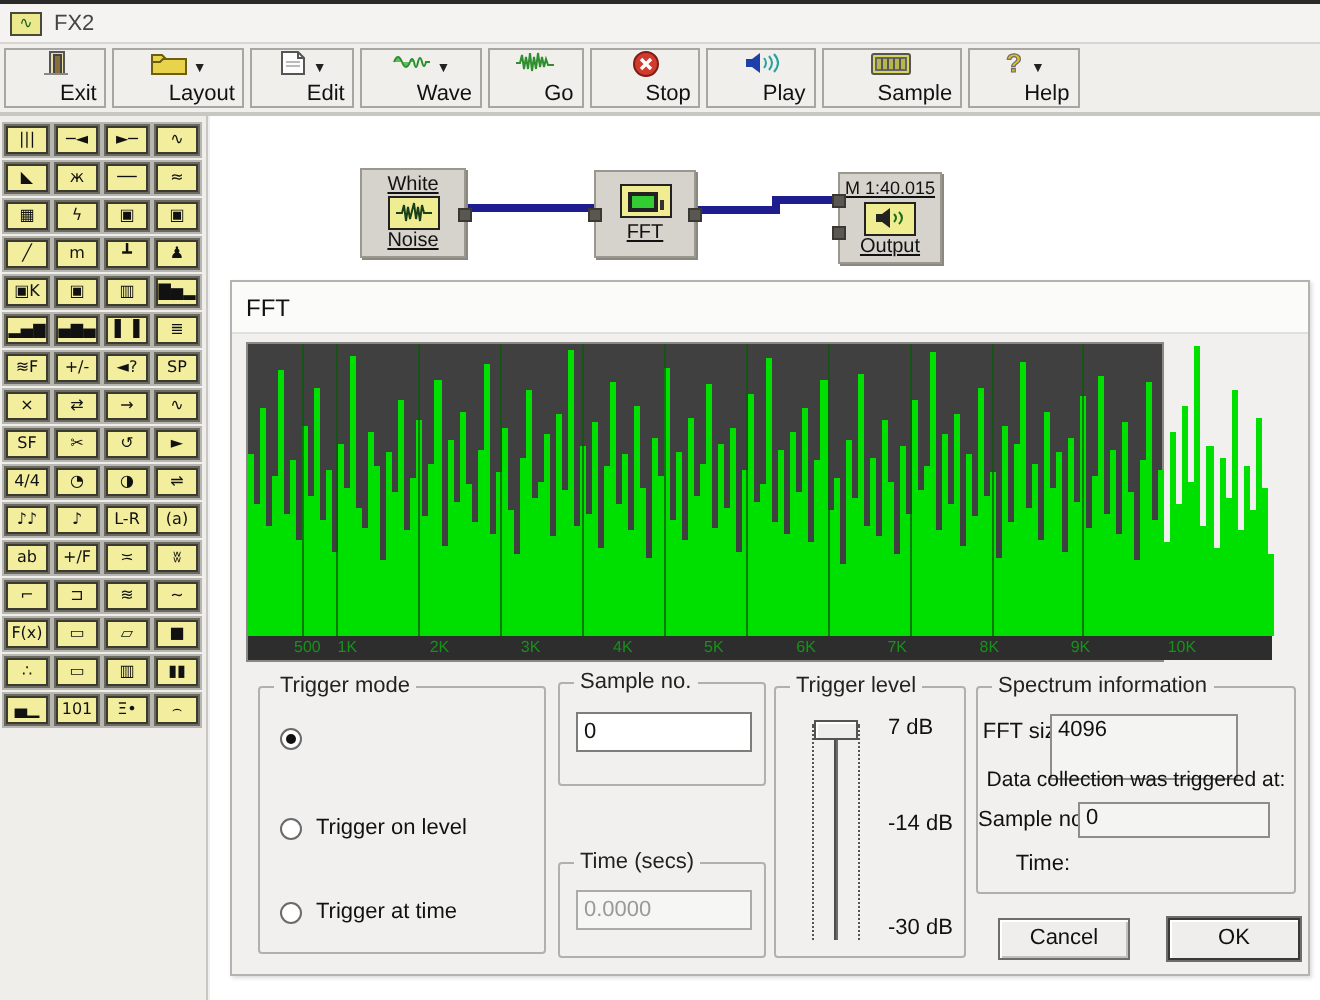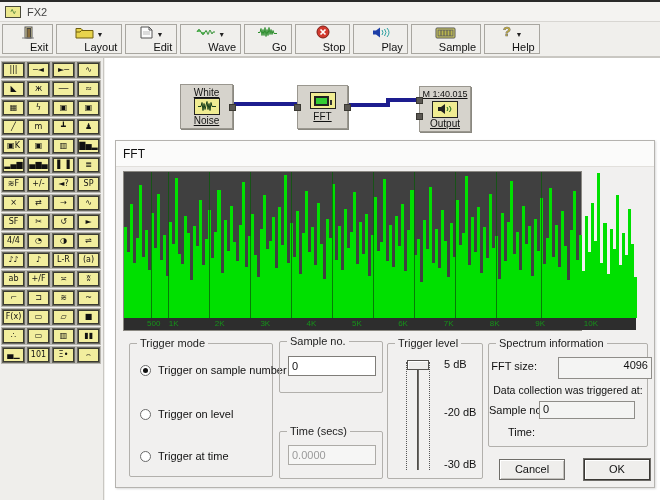--- a/index.html
+++ b/index.html
@@ -512,21 +512,20 @@
       </div>
   </div>
 
   <div class="group" style="left:13px; top:202px; width:144px; height:134px;">
     <div class="legend">Trigger mode</div>
     <div id="radio-options">
         <div class="radio-row" style="top: 20px;">
           <div class="radio sel">
             <div class="dot"></div>
           </div>
-          <div class="r-lbl">Trigger on sample number</div>
         </div>
         <div class="radio-row" style="top: 64px;">
           <div class="radio"></div>
           <div class="r-lbl">Trigger on level</div>
         </div>
         <div class="radio-row" style="top: 106px;">
           <div class="radio"></div>
           <div class="r-lbl">Trigger at time</div>
         </div>
       </div>
@@ -543,29 +542,29 @@
   </div>
 
   <div class="group" style="left:271px; top:202px; width:96px; height:136px;">
     <div class="legend">Trigger level</div>
     <div class="slider-zone">
       <div class="tickcol" style="left:8px;"></div>
       <div class="tickcol" style="left:31px;"></div>
       <div class="track"></div>
       <div class="thumb"></div>
     </div>
-    <div class="db-lbl" style="top:14px;">5 dB</div>
-    <div class="db-lbl" style="top:62px;">-20 dB</div>
+    <div class="db-lbl" style="top:14px;">7 dB</div>
+    <div class="db-lbl" style="top:62px;">-14 dB</div>
     <div class="db-lbl" style="top:114px;">-30 dB</div>
   </div>
 
   <div class="group" style="left:372px; top:202px; width:160px; height:104px;">
     <div class="legend">Spectrum information</div>
     <div class="info-lbl" style="left:0; top:16px; width:48px;">FFT size:</div>
-    <div class="ro-field info-val" style="left:69px; top:13px; width:94px; height:22px;text-align:right;">4096</div>
+    <div class="ro-field info-val" style="left:36px; top:13px; width:94px; height:33px;">4096</div>
     <div style="position:absolute; left:0; top:40px; width:100%; text-align:center; font-size:10.5px; color:#111;">Data collection was triggered at:</div>
     <div class="info-lbl" style="left:0; top:60px; width:46px;">Sample no:</div>
     <div class="ro-field info-val" style="left:50px; top:57px; width:96px; height:18px;">0</div>
     <div class="info-lbl" style="left:0; top:82px; width:46px;text-align:right;">Time:</div>
   </div>
 
   <div class="dlg-btn default" style="left:468px; top:318px;">OK</div>
   <div class="dlg-btn" style="left:383px; top:318px;">Cancel</div>
 </div>
 

